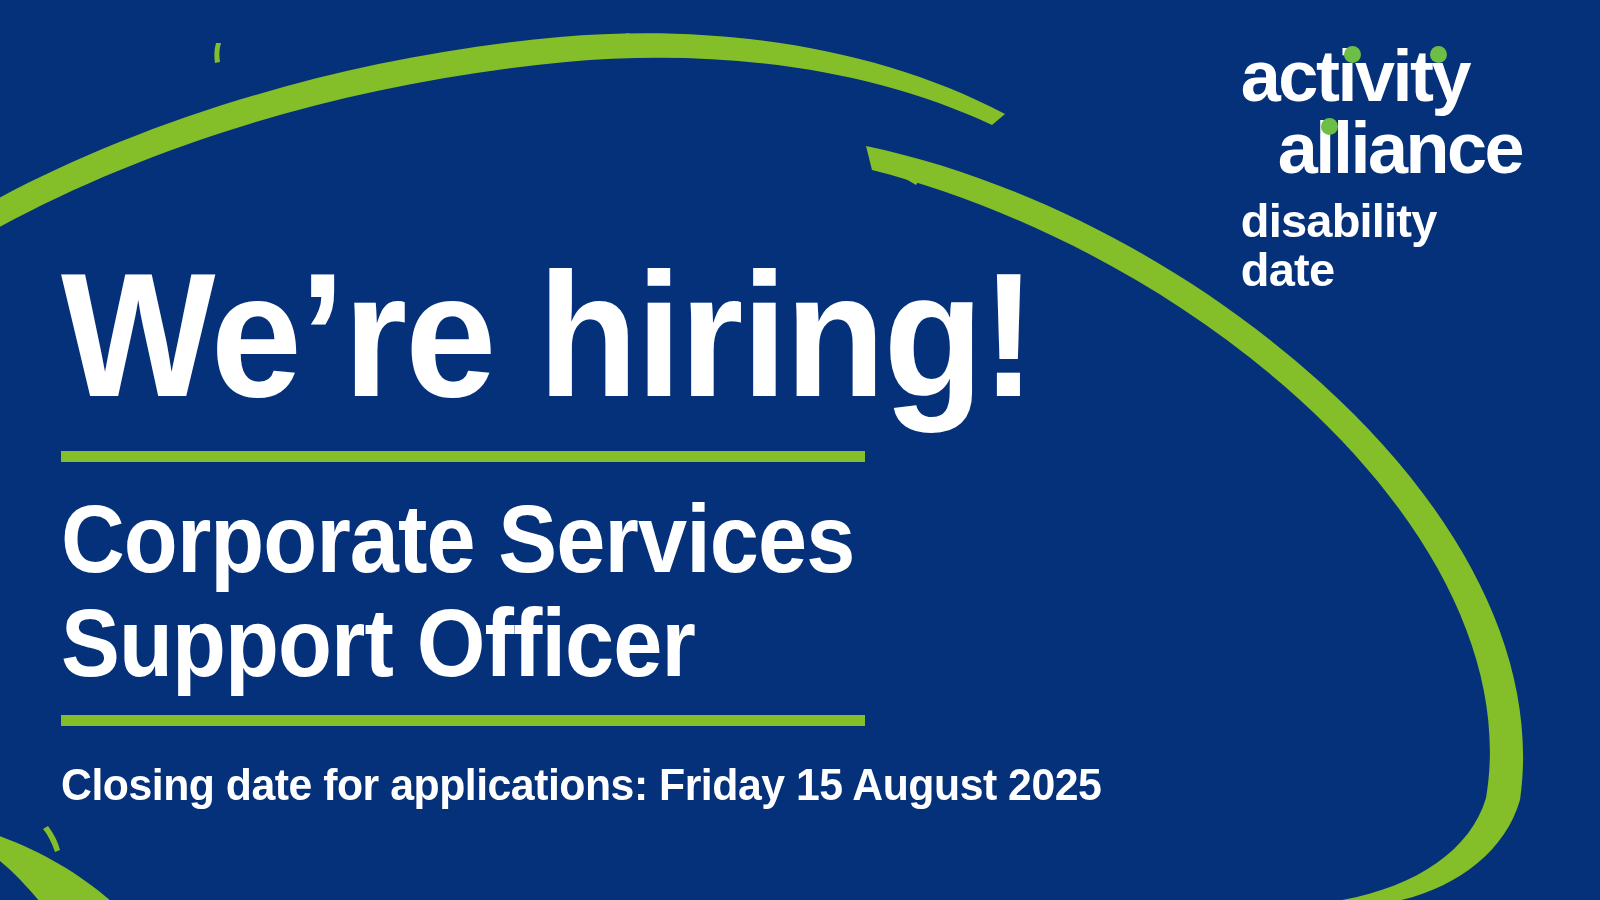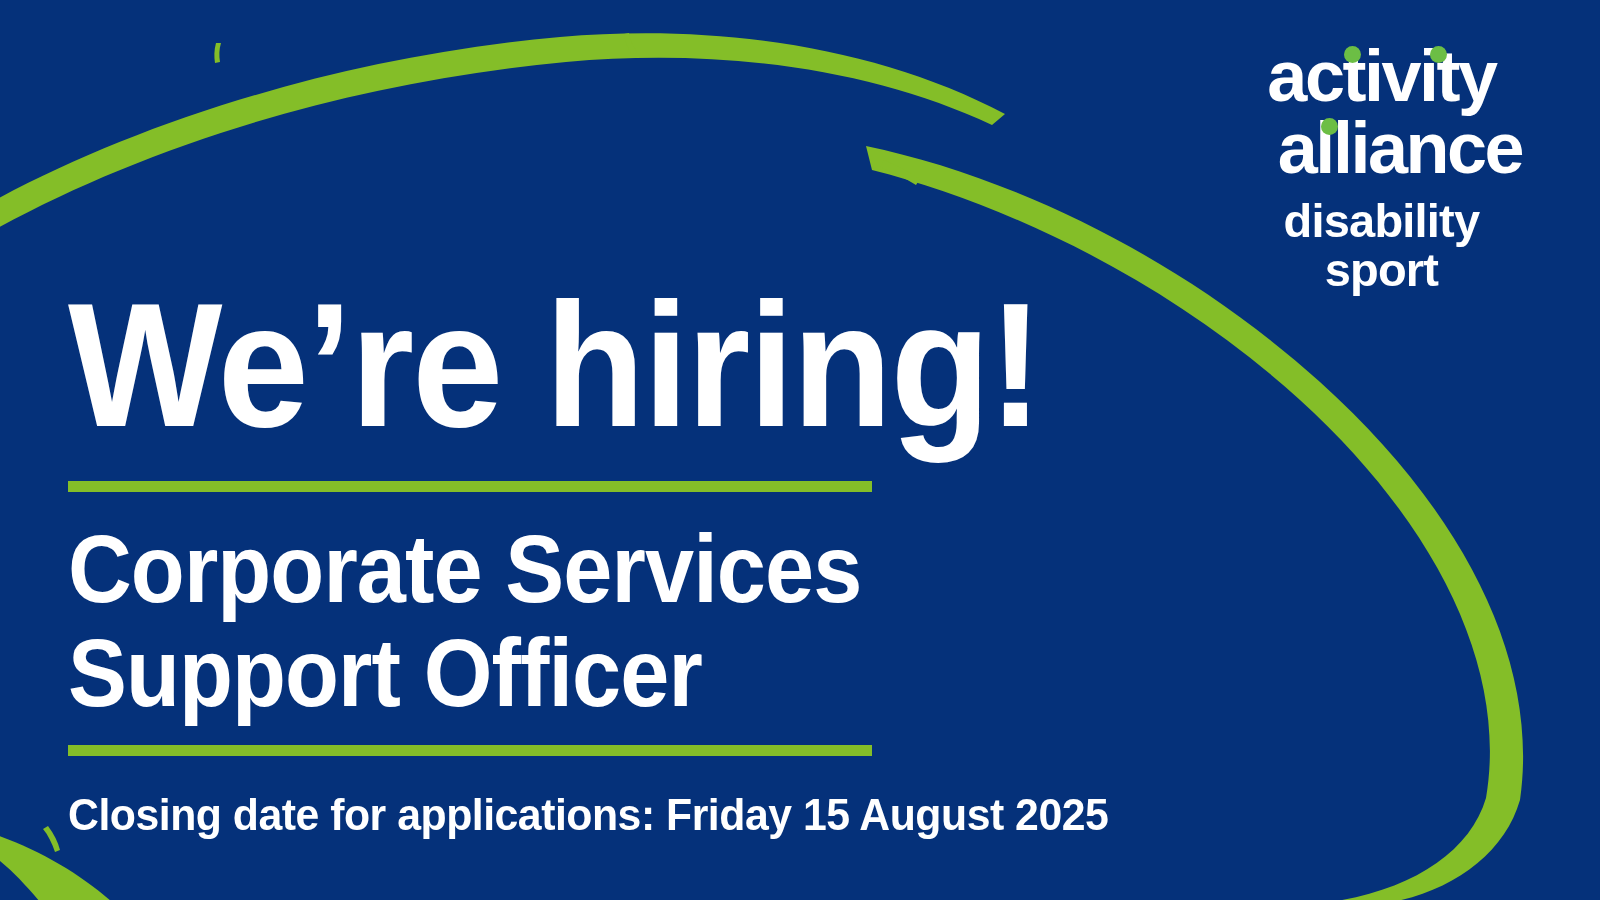--- a/index.html
+++ b/index.html
@@ -23,25 +23,24 @@
     left: 0;
     top: 0;
     width: 1600px;
     height: 900px;
     pointer-events: none;
   }
 
   
   #content {
     position: absolute;
-    left: 68px;
+    left: 61px;
     top: 0;
     width: 1180px;
     height: 704px;
-    margin-top: 30px;
   }
 
   .headline {
     position: absolute;
     left: 0;
     top: 252px;
     margin: 0;
     color: #ffffff;
     font-size: 176px;
     line-height: 0.95;
@@ -91,21 +90,21 @@
     transform: scaleX(0.95);
     transform-origin: left top;
     white-space: nowrap;
   }
 
   
   #logo {
     position: absolute;
     right: 78px;
     top: 42px;
-    text-align: center;
+    text-align: left;
     color: #ffffff;
   }
   .logo-word {
     position: relative;
     display: block;
     font-size: 72px;
     line-height: 0.97;
     font-weight: 700;
     letter-spacing: -2.5px;
     white-space: nowrap;
@@ -193,17 +192,17 @@
       <span>activity</span>
       <i class="dot a1"></i>
       <i class="dot a2"></i>
     </span>
     <span class="logo-word second">
       <span>alliance</span>
       <i class="dot b1"></i>
     </span>
     <div class="tagline">
       <span>disability</span>
-      <span>sport</span>
+      <span>date</span>
     </div>
   </div>
 
 </div>
 
 </body></html>

